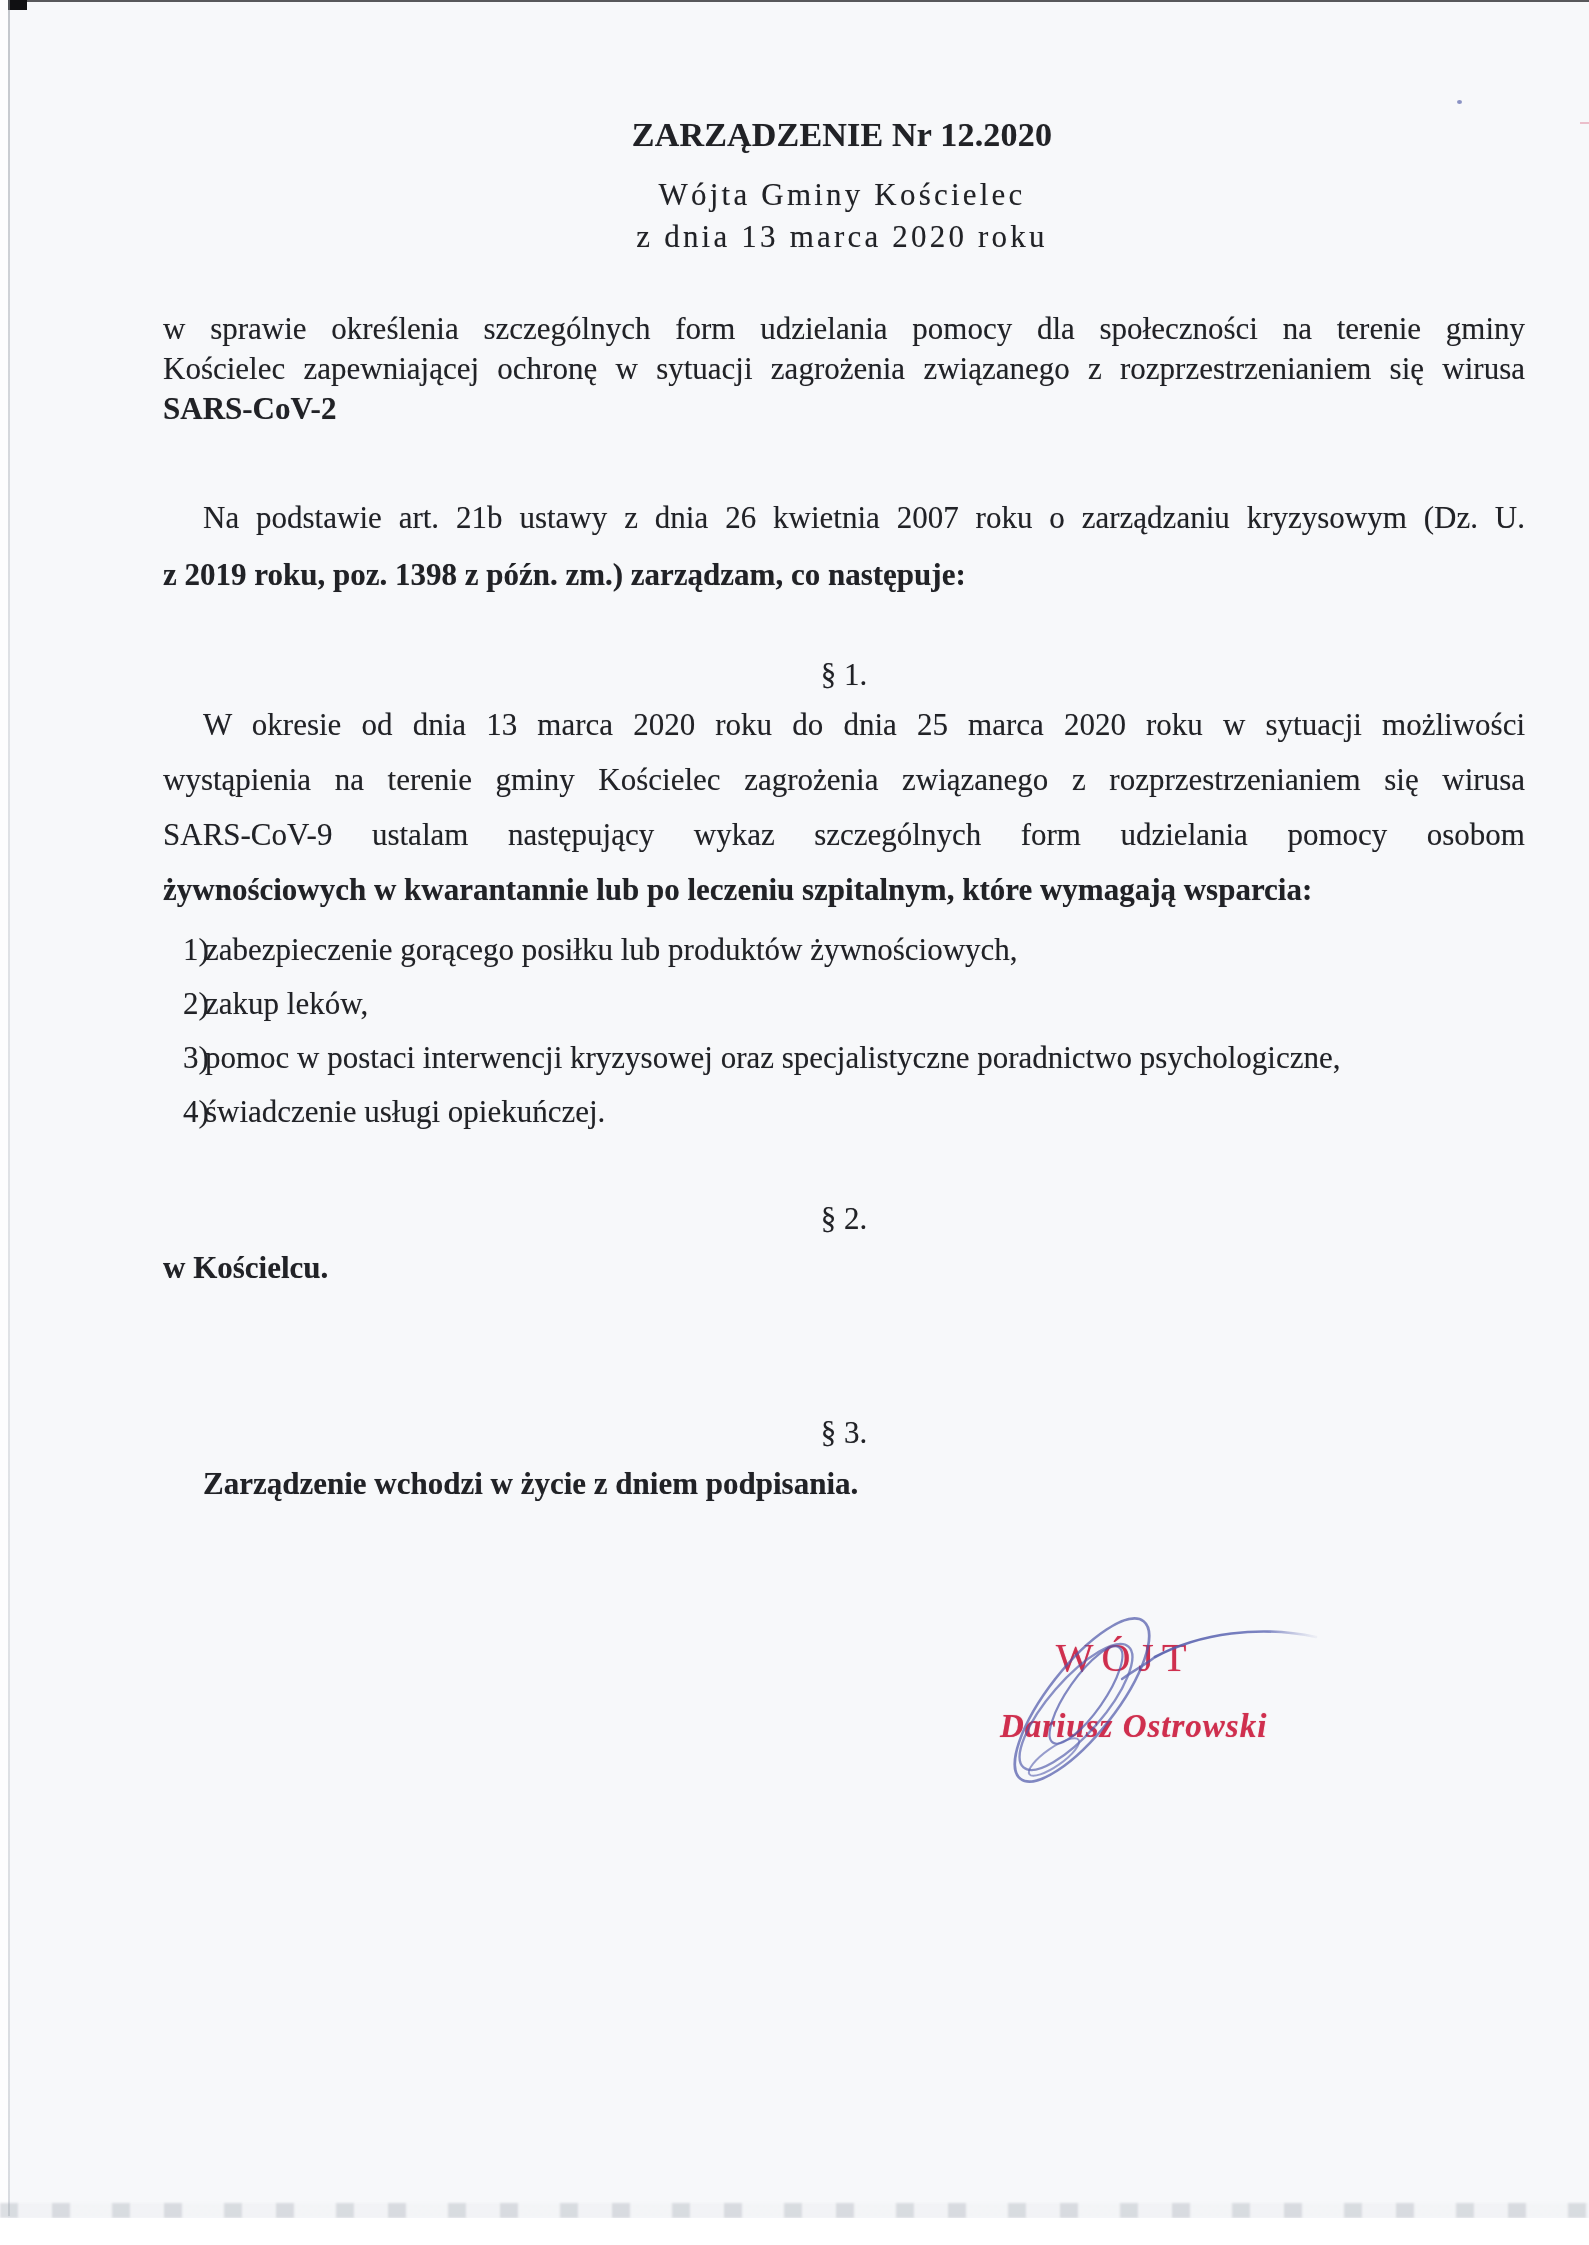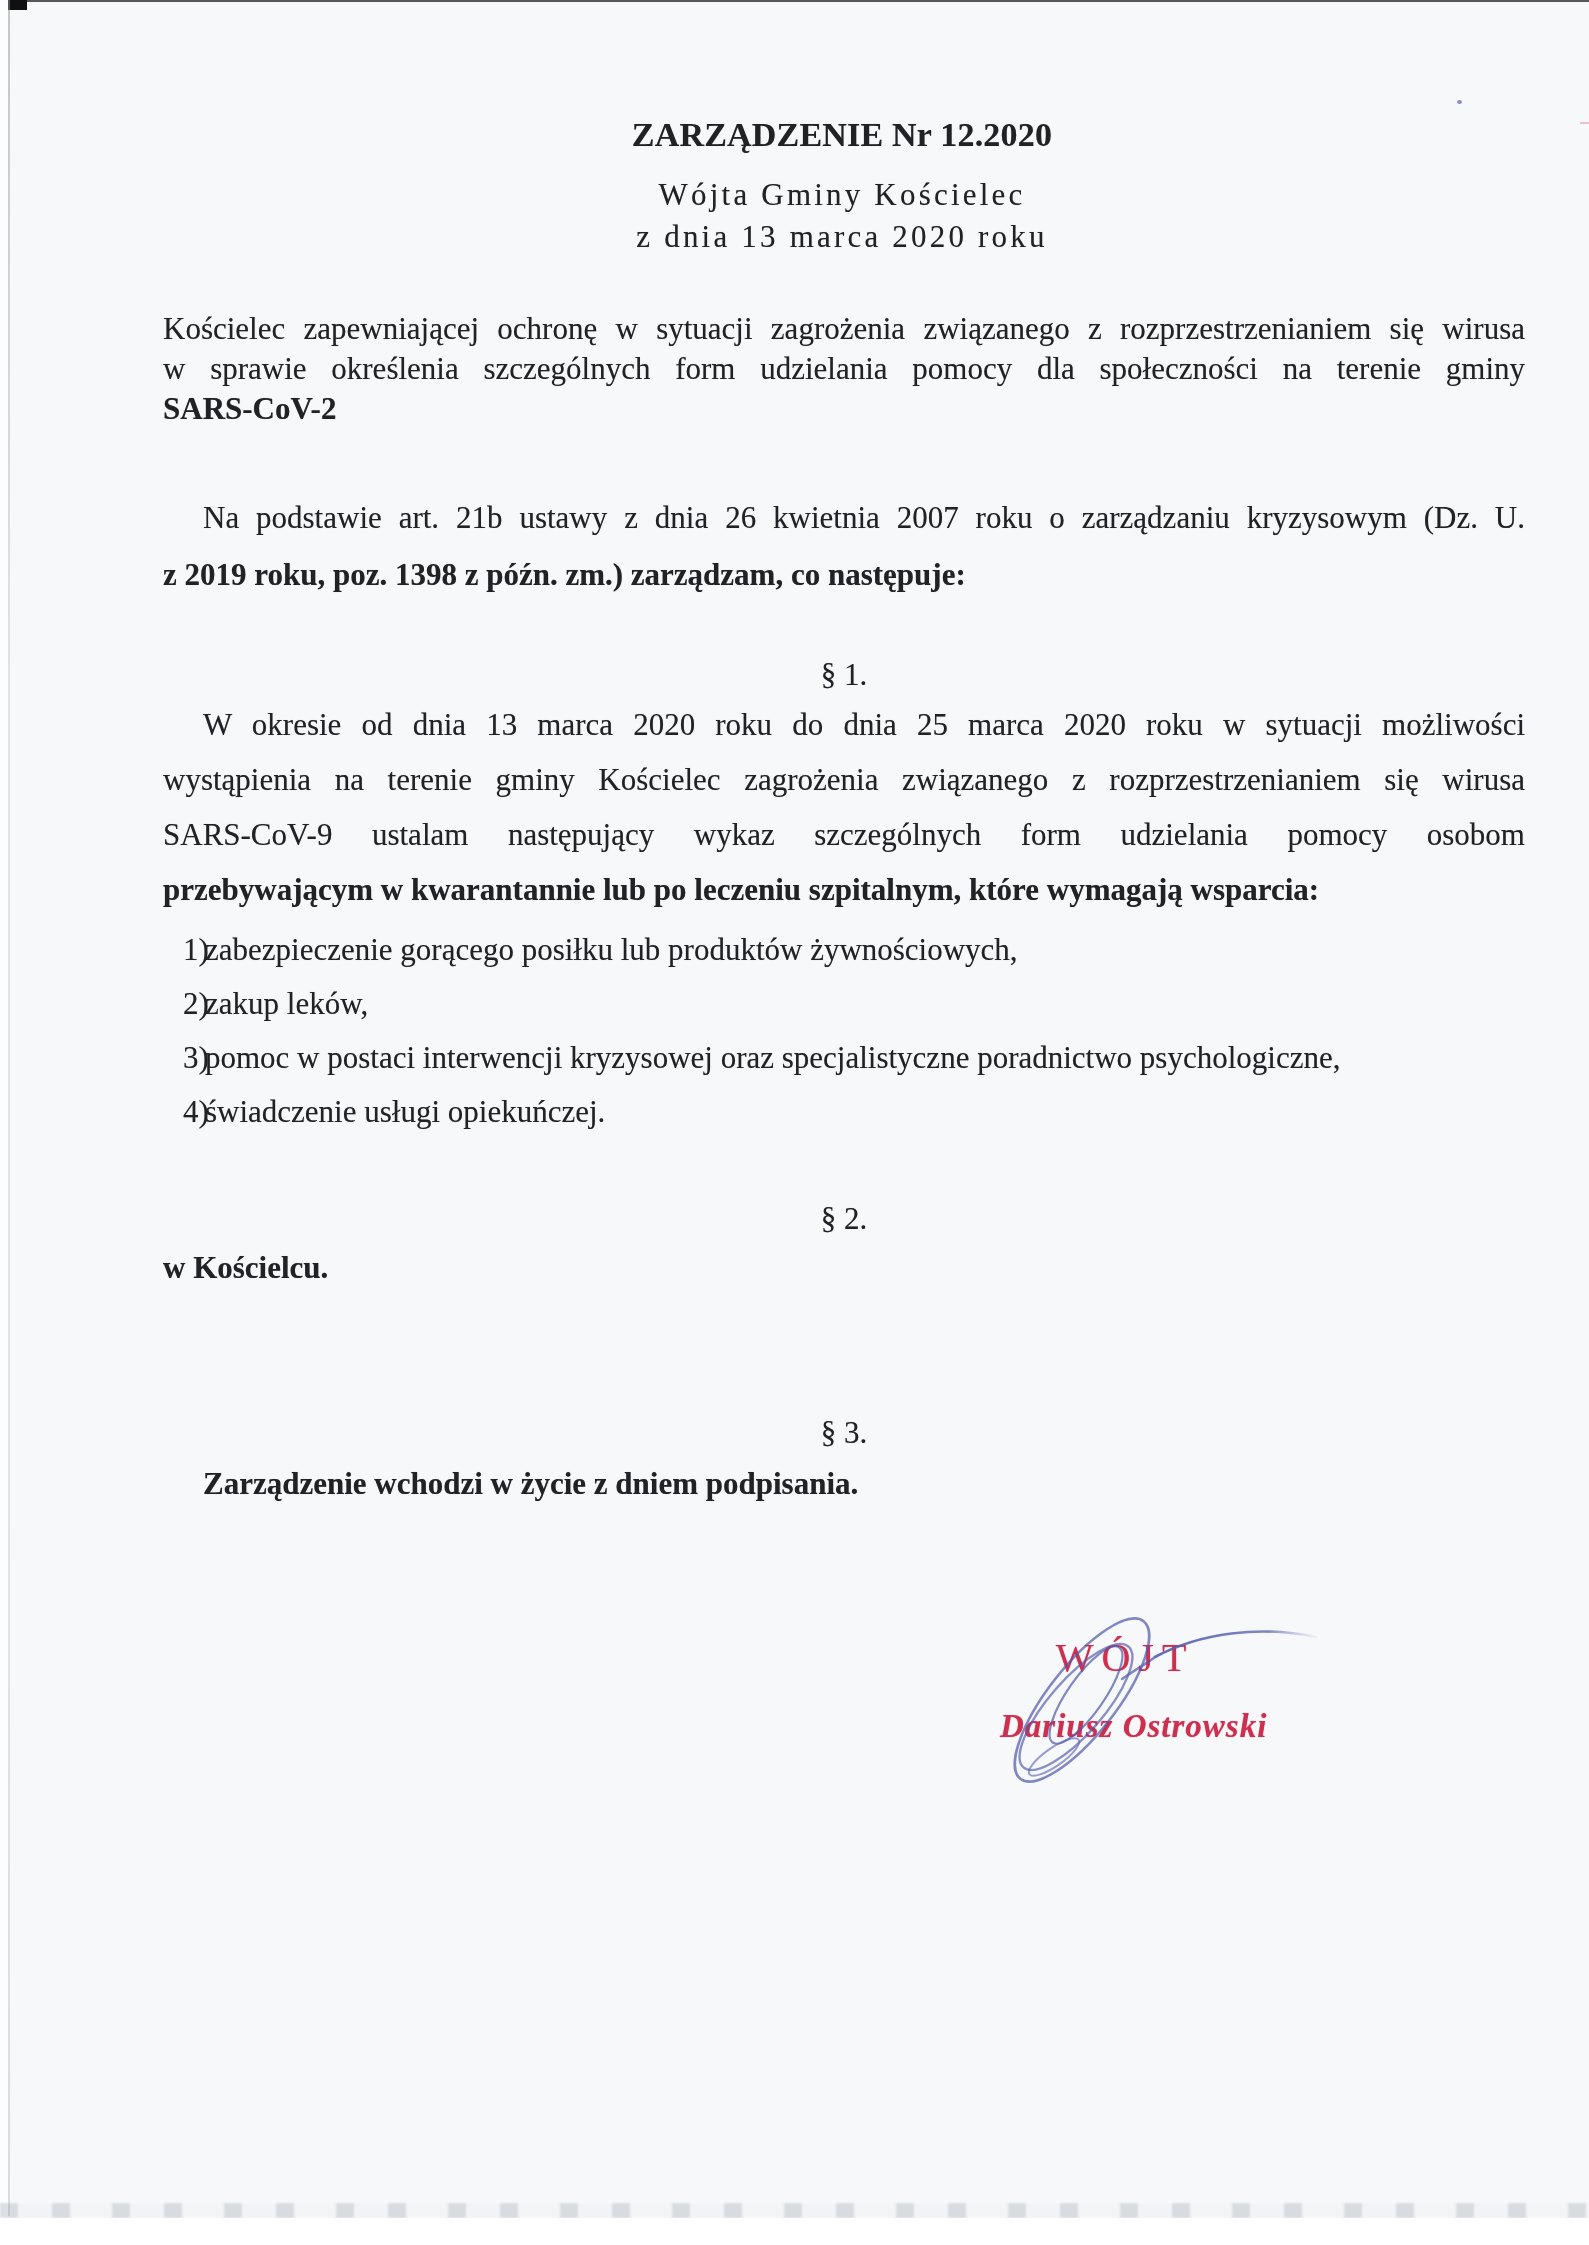--- a/index.html
+++ b/index.html
@@ -84,36 +84,36 @@
   <div class="speck-blue"></div>
   <div class="speck-pink"></div>
 
   <div class="title-block soft">
     <div class="doc-title">ZARZĄDZENIE Nr 12.2020</div>
     <div class="doc-sub first">Wójta Gminy Kościelec</div>
     <div class="doc-sub">z dnia 13 marca 2020 roku</div>
   </div>
 
   <div id="subject" class="block soft">
+    <div class="jl">w sprawie określenia szczególnych form udzielania pomocy dla społeczności na terenie gminy</div>
     <div class="jl">Kościelec zapewniającej ochronę w sytuacji zagrożenia związanego z rozprzestrzenianiem się wirusa</div>
-    <div class="jl">w sprawie określenia szczególnych form udzielania pomocy dla społeczności na terenie gminy</div>
     <div class="pl">SARS-CoV-2</div>
   </div>
 
   <div id="legal" class="block soft">
     <div class="jl ind">Na podstawie art. 21b ustawy z dnia 26 kwietnia 2007 roku o zarządzaniu kryzysowym (Dz. U.</div>
     <div class="pl">z 2019 roku, poz. 1398 z późn. zm.) zarządzam, co następuje:</div>
   </div>
 
   <div id="s1-head" class="block center soft">§ 1.</div>
   <div id="s1-body" class="block soft">
     <div class="jl ind">W okresie od dnia 13 marca 2020 roku do dnia 25 marca 2020 roku w sytuacji możliwości</div>
     <div class="jl">wystąpienia na terenie gminy Kościelec zagrożenia związanego z rozprzestrzenianiem się wirusa</div>
     <div class="jl">SARS-CoV-9 ustalam następujący wykaz szczególnych form udzielania pomocy osobom</div>
-    <div class="pl">przebywającym w kwarantannie lub po leczeniu szpitalnym, które wymagają wsparcia:</div>
+    <div class="pl">żywnościowych w kwarantannie lub po leczeniu szpitalnym, które wymagają wsparcia:</div>
   </div>
   <div id="s1-list" class="block soft">
     <div class="li-row">
       <span class="li-num">1)</span>
       <span>zabezpieczenie gorącego posiłku lub produktów żywnościowych,</span>
     </div>
     <div class="li-row">
       <span class="li-num">2)</span>
       <span>zakup leków,</span>
     </div>

